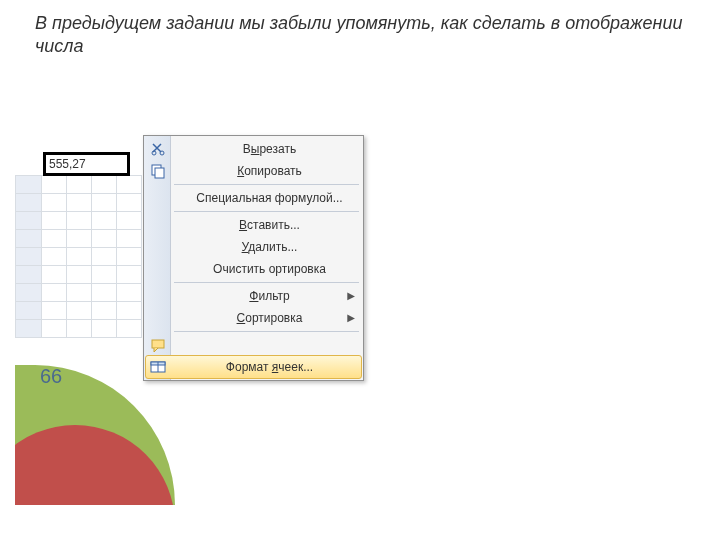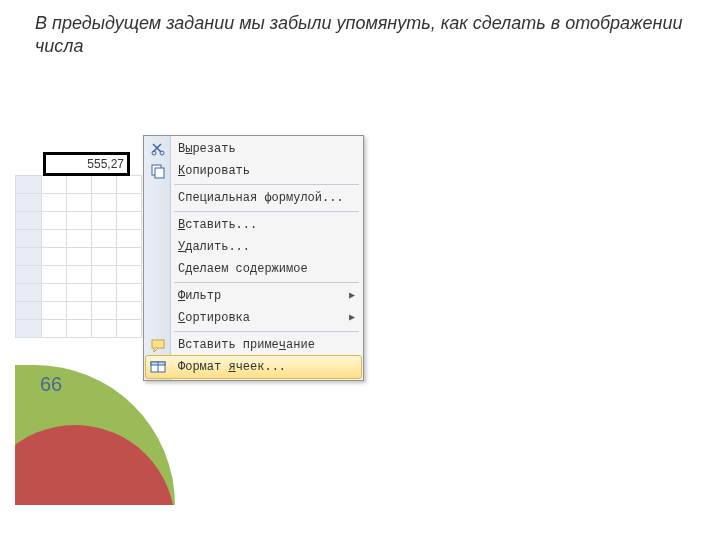--- a/index.html
+++ b/index.html
@@ -24,21 +24,20 @@
     top: 135px;
     width: 380px;
   }
   .cell-sel {
     position: absolute;
     left: 28px; top: 17px;
     width: 75px; height: 18px;
     border: 3px solid #000;
     background: #fff;
     font-size: 12px;
-    text-align: right;
     padding: 0 3px;
     line-height: 18px;
   }
   .grid {
     position: absolute; left: 0; top:40px;
   }
   .grid td {
     border:1px solid #d8dde3;
     width: 24px; height:17px;
     padding:0;
@@ -57,34 +56,35 @@
     background:#C14F4B;
   }
   .pie-slice-green {
     position:absolute; left:-60px; top:20px;
     width:220px; height:170px;
     background:#9BBB59;
     border-top-right-radius:140px;
   }
   .pie-label {
     position:absolute; left:25px; top:230px;
-    font-size:20px; color:#4A6A8F;margin-top:8px;
+    font-size:20px; color:#4A6A8F;
   }
 
   
   .menu {
     position: absolute;
     left: 128px; top: 0px;
     width: 215px;
     background: #f5f5f5;
     border: 1px solid #919191;
-    font-family: Liberation Mono, monospace;
+    font-family: Liberation Sans, sans-serif;
     font-size: 12px;
     padding: 2px;
     box-shadow: 2px 2px 4px rgba(0,0,0,.25);
+    text-align: center;
   }
   .menu .iconcol {
     position:absolute; left:0; top:0; bottom:0;
     width:26px;
     background: linear-gradient(to right,#e9eef5,#dce4ef);
     border-right:1px solid #c5ccd7;
   }
   .menu-item {
     position: relative;
     height: 22px;
@@ -236,21 +236,21 @@
 
     <div class="menu-item">
       <span><u>В</u>ставить...</span>
     </div>
 
     <div class="menu-item">
       <span><u>У</u>далить...</span>
     </div>
 
     <div class="menu-item">
-      <span>Сделаем содержимое</span>
+      <span>Очистить ортировка</span>
     </div>
 
     <div class="menu-sep"></div>
 
     <div class="menu-item">
       <span><u>Ф</u>ильтр</span>
       <span class="arrow">▶</span>
     </div>
 
     <div class="menu-item">
@@ -260,21 +260,20 @@
 
     <div class="menu-sep"></div>
 
     <div class="menu-item">
       <span class="ic">
         <svg viewBox="0 0 16 16">
             <rect x="2" y="3" width="12" height="8" fill="#ffe08a" stroke="#c9a437"></rect>
             <path d="M4 11 L4 15 L8 11" fill="#ffe08a" stroke="#c9a437"></path>
           </svg>
       </span>
-      <span>Вставить приме<u>ч</u>ание</span>
     </div>
 
     <div class="menu-item hover">
       <span class="ic">
         <svg viewBox="0 0 16 16">
             <rect x="1" y="3" width="14" height="10" fill="#fff" stroke="#3a65a5"></rect>
             <rect x="1" y="3" width="14" height="3" fill="#cfe0f3" stroke="#3a65a5"></rect>
             <line x1="8" y1="3" x2="8" y2="13" stroke="#3a65a5"></line>
           </svg>
       </span>

